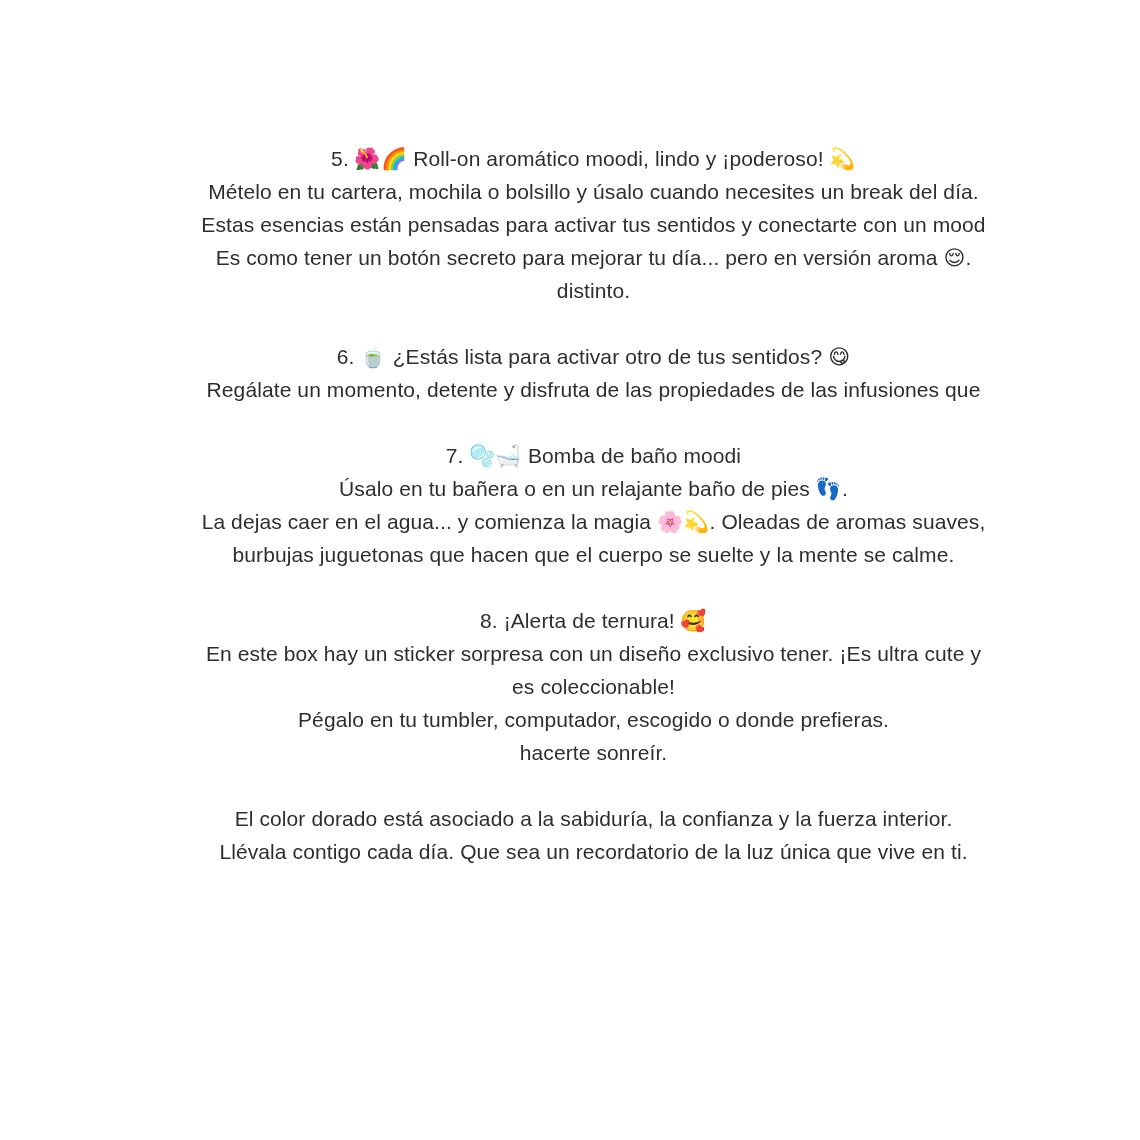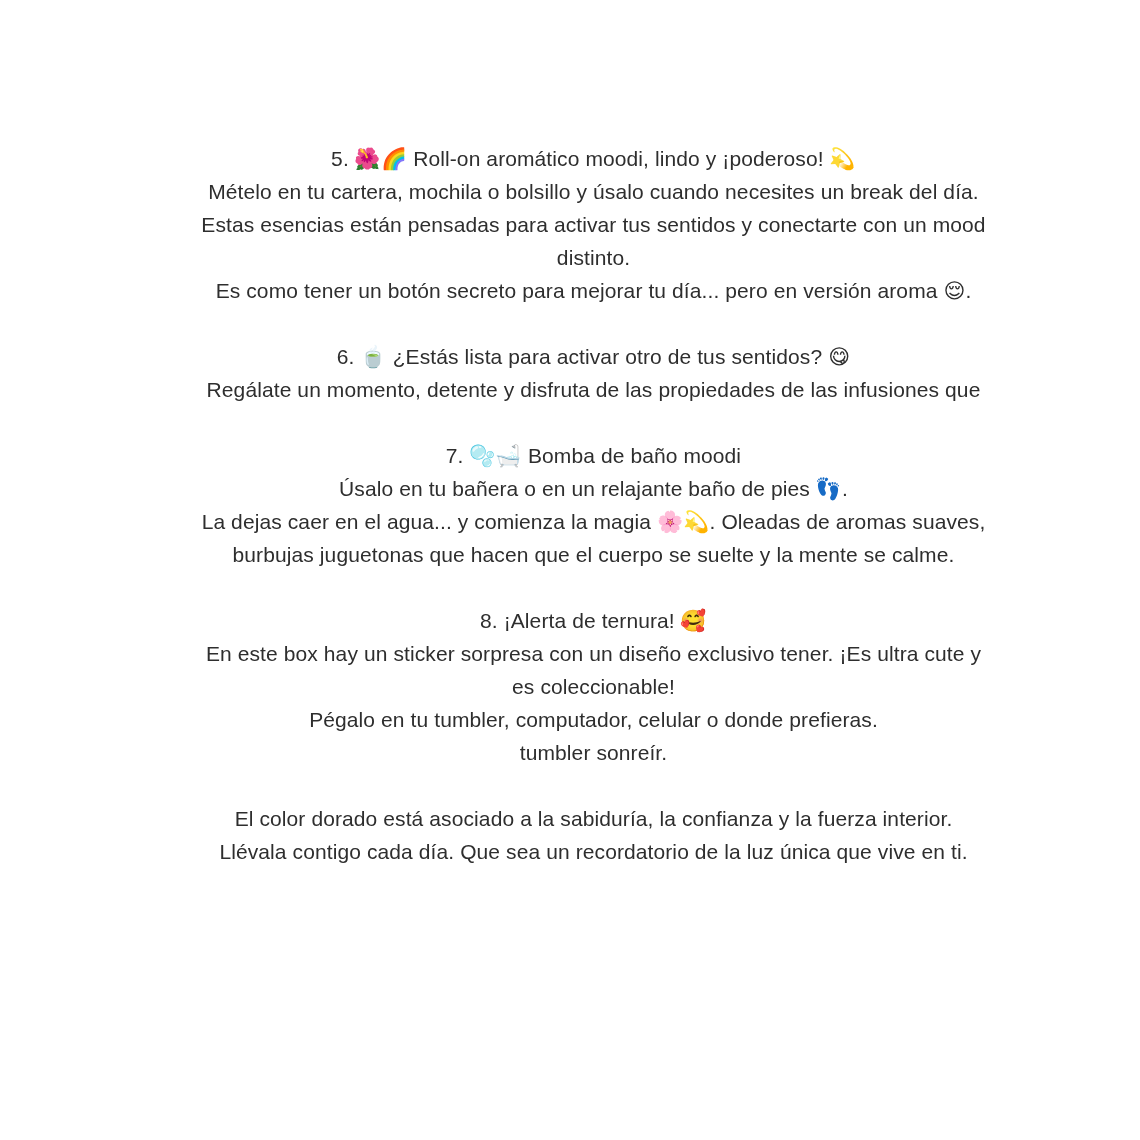--- a/index.html
+++ b/index.html
@@ -45,42 +45,42 @@
 </head>
 <body>
 
 <div class="page">
   <main class="content">
 
     <section class="section">
       <p class="line">5. 🌺🌈 Roll-on aromático moodi, lindo y ¡poderoso! 💫</p>
       <p class="line">Mételo en tu cartera, mochila o bolsillo y úsalo cuando necesites un break del día.</p>
       <p class="line">Estas esencias están pensadas para activar tus sentidos y conectarte con un mood</p>
+      <p class="line">Es como tener un botón secreto para mejorar tu día... pero en versión aroma 😌.</p>
       <p class="line">distinto.</p>
-      <p class="line">Es como tener un botón secreto para mejorar tu día... pero en versión aroma 😌.</p>
     </section>
 
     <section class="section">
       <p class="line">6. 🍵 ¿Estás lista para activar otro de tus sentidos? 😋</p>
       <p class="line">Regálate un momento, detente y disfruta de las propiedades de las infusiones que</p>
     </section>
 
     <section class="section">
       <p class="line">7. 🫧🛁 Bomba de baño moodi</p>
       <p class="line">Úsalo en tu bañera o en un relajante baño de pies 👣.</p>
       <p class="line">La dejas caer en el agua... y comienza la magia 🌸💫. Oleadas de aromas suaves,</p>
       <p class="line">burbujas juguetonas que hacen que el cuerpo se suelte y la mente se calme.</p>
     </section>
 
     <section class="section">
       <p class="line">8. ¡Alerta de ternura! 🥰</p>
       <p class="line">En este box hay un sticker sorpresa con un diseño exclusivo tener. ¡Es ultra cute y</p>
       <p class="line">es coleccionable!</p>
-      <p class="line">Pégalo en tu tumbler, computador, celular o donde prefieras.</p>
-      <p class="line">tumbler sonreír.</p>
+      <p class="line">Pégalo en tu tumbler, computador, escogido o donde prefieras.</p>
+      <p class="line">hacerte sonreír.</p>
     </section>
 
     <section class="section">
       <p class="line">El color dorado está asociado a la sabiduría, la confianza y la fuerza interior.</p>
       <p class="line">Llévala contigo cada día. Que sea un recordatorio de la luz única que vive en ti.</p>
     </section>
 
   </main>
 </div>
 

